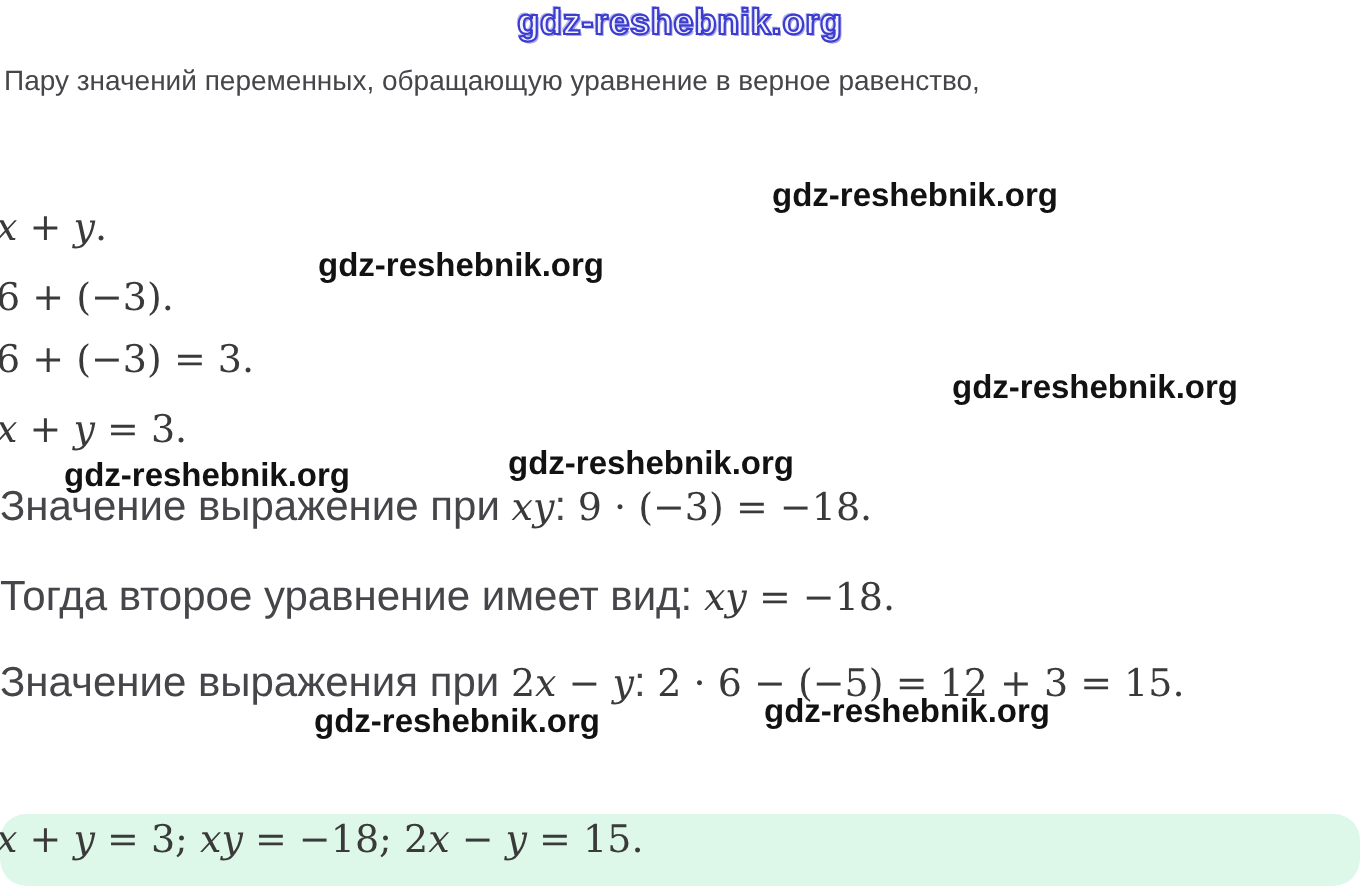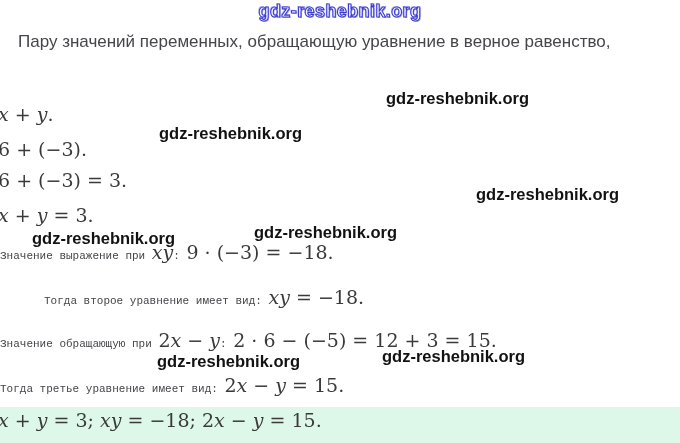--- a/index.html
+++ b/index.html
@@ -1,15 +1,15 @@
 <!DOCTYPE html>
 <html style="--page-background: #ffffff; --body-text: #45454a; --math-text: #3a3a3a; --watermark-blue: #3c3ccf; --watermark-black: #121212; --answer-highlight: #ddf8e8;"><head>
 <meta charset="utf-8">
 <style>
-  * { margin: 0; padding: 0; box-sizing: border-box; }
+  * { margin: 0; padding: 0; box-sizing: border-box; border-radius: 13px; }
   html, body { background: #ffffff; }
   .page {
     position: relative;
     width: 680px;
     height: 443px;
     background: var(--page-background, #ffffff);
     overflow: hidden;
     font-family: "Liberation Sans", sans-serif;
   }
   
@@ -30,36 +30,36 @@
     position: absolute;
     font-size: 16.5px;
     font-weight: 600;
     color: var(--watermark-black, #121212);
     line-height: 1;
     white-space: nowrap;
   }
   
   .para-line {
     position: absolute;
-    left: 18px;
-    font-size: 17px;
+    left: 2px;
+    font-size: 14px;
     color: var(--body-text, #45454a);
     line-height: 1.15;
     white-space: nowrap;
   }
   
   .sol-line {
     position: absolute;
     white-space: nowrap;
     line-height: 1.05;
   }
   .sol-line span { white-space: pre; }
   .ru {
-    font-family: Liberation Mono, monospace;
-    font-size: 11px;
+    font-family: Liberation Sans, sans-serif;
+    font-size: 21px;
     color: var(--body-text, #45454a);
   }
   .math {
     font-family: "DejaVu Serif", serif;
     font-size: 19px;
     color: var(--math-text, #3a3a3a);
   }
   .math i { font-style: italic; }
   
   .answer-bar {
@@ -90,21 +90,20 @@
   <div class="wm" style="left:254px; top:224px;">gdz-reshebnik.org</div>
   <div class="wm" style="left:32px;  top:230px;">gdz-reshebnik.org</div>
   <div class="wm" style="left:157px; top:353px;">gdz-reshebnik.org</div>
   <div class="wm" style="left:382px; top:348px;">gdz-reshebnik.org</div>
 
   <div class="sol-line" style="left:-2px; top:105px;"><span class="math"><i>x</i> + <i>y</i>.</span></div>
   <div class="sol-line" style="left:-2px; top:140px;"><span class="math">6 + (−3).</span></div>
   <div class="sol-line" style="left:-2px; top:171px;"><span class="math">6 + (−3) = 3.</span></div>
   <div class="sol-line" style="left:-2px; top:206px;"><span class="math"><i>x</i> + <i>y</i> = 3.</span></div>
   <div class="sol-line" style="left:0px; top:243px;"><span class="ru">Значение выражение при </span><span class="math"><i>xy</i></span><span class="ru">: </span><span class="math">9 · (−3) = −18.</span></div>
-  <div class="sol-line" style="left:0px; top:288px;padding-left:44px;"><span class="ru">Тогда второе уравнение имеет вид: </span><span class="math"><i>xy</i> = −18.</span></div>
-  <div class="sol-line" style="left:0px; top:331px;"><span class="ru">Значение обращающую при </span><span class="math">2<i>x</i> − <i>y</i></span><span class="ru">: </span><span class="math">2 · 6 − (−5) = 12 + 3 = 15.</span></div>
-  <div class="sol-line" style="left:0px; top:376px;"><span class="ru">Тогда третье уравнение имеет вид: </span><span class="math">2<i>x</i> − <i>y</i> = 15.</span></div>
+  <div class="sol-line" style="left:0px; top:288px;"><span class="ru">Тогда второе уравнение имеет вид: </span><span class="math"><i>xy</i> = −18.</span></div>
+  <div class="sol-line" style="left:0px; top:331px;"><span class="ru">Значение выражения при </span><span class="math">2<i>x</i> − <i>y</i></span><span class="ru">: </span><span class="math">2 · 6 − (−5) = 12 + 3 = 15.</span></div>
 
   <div class="answer-bar">
     <div class="answer-text sol-line" style="position:absolute;"><span class="math"><i>x</i> + <i>y</i> = 3; <i>xy</i> = −18; 2<i>x</i> − <i>y</i> = 15.</span></div>
   </div>
 
 </div>
 
 </body></html>

